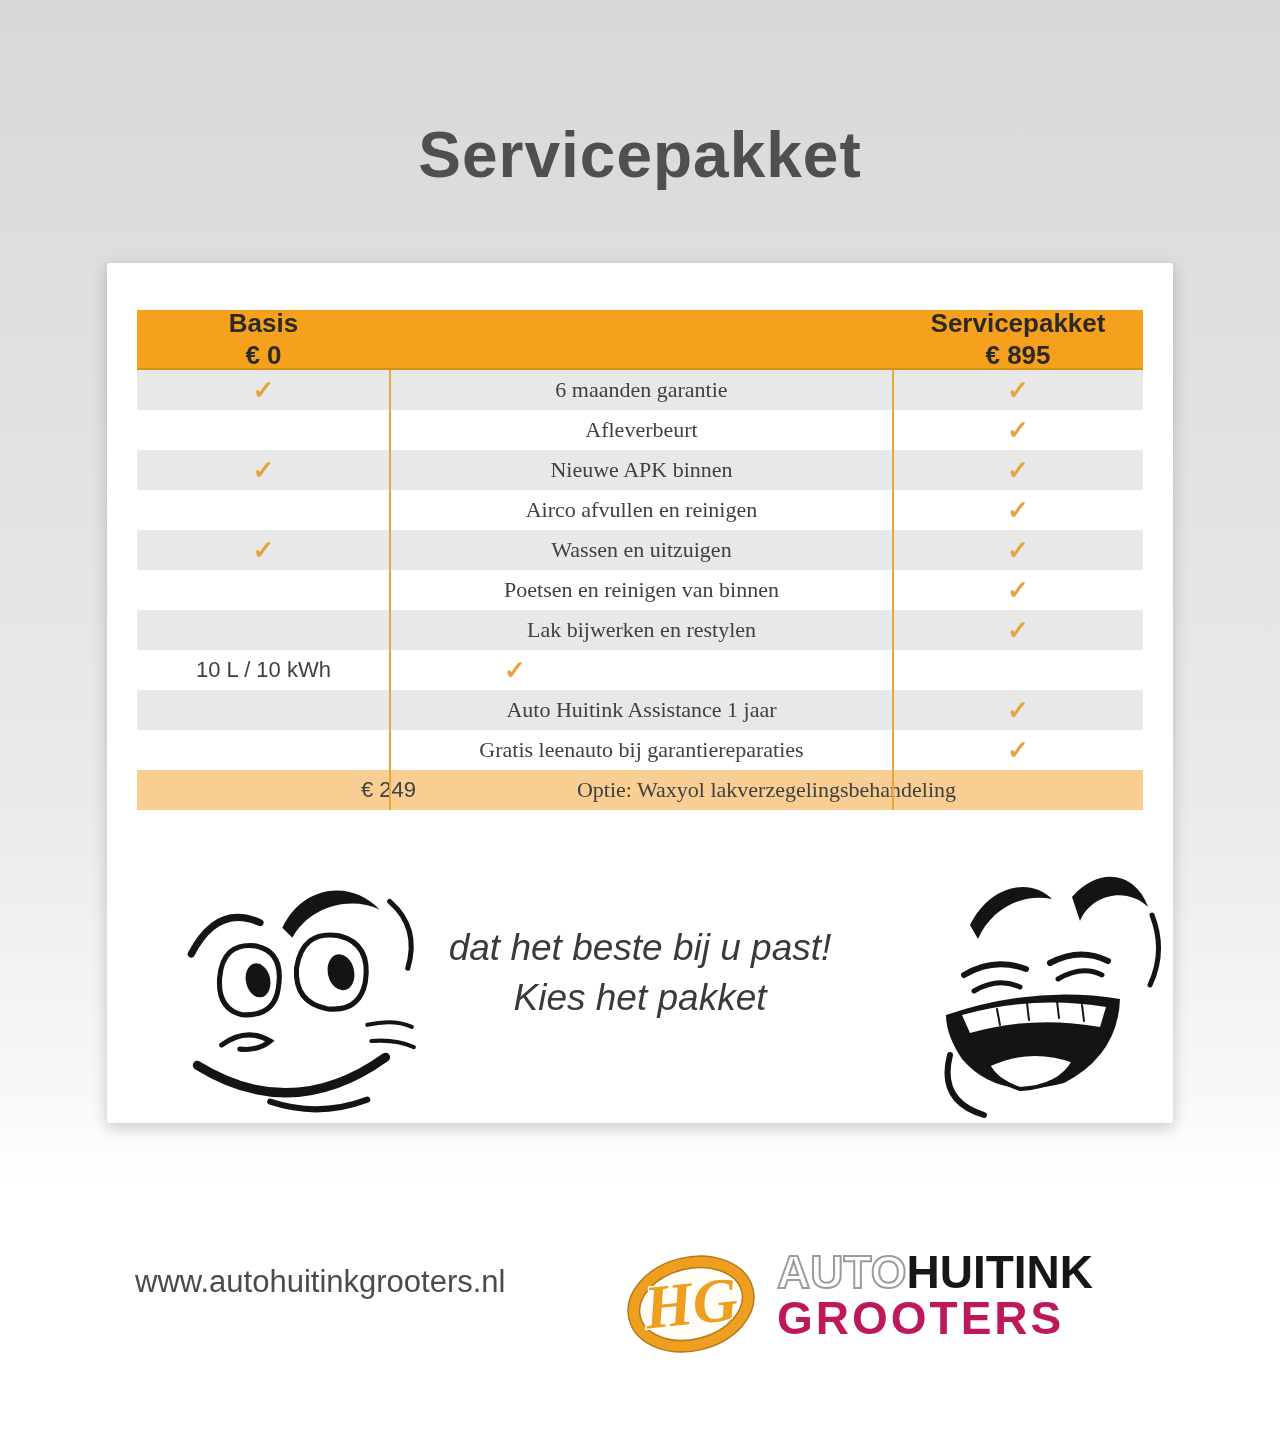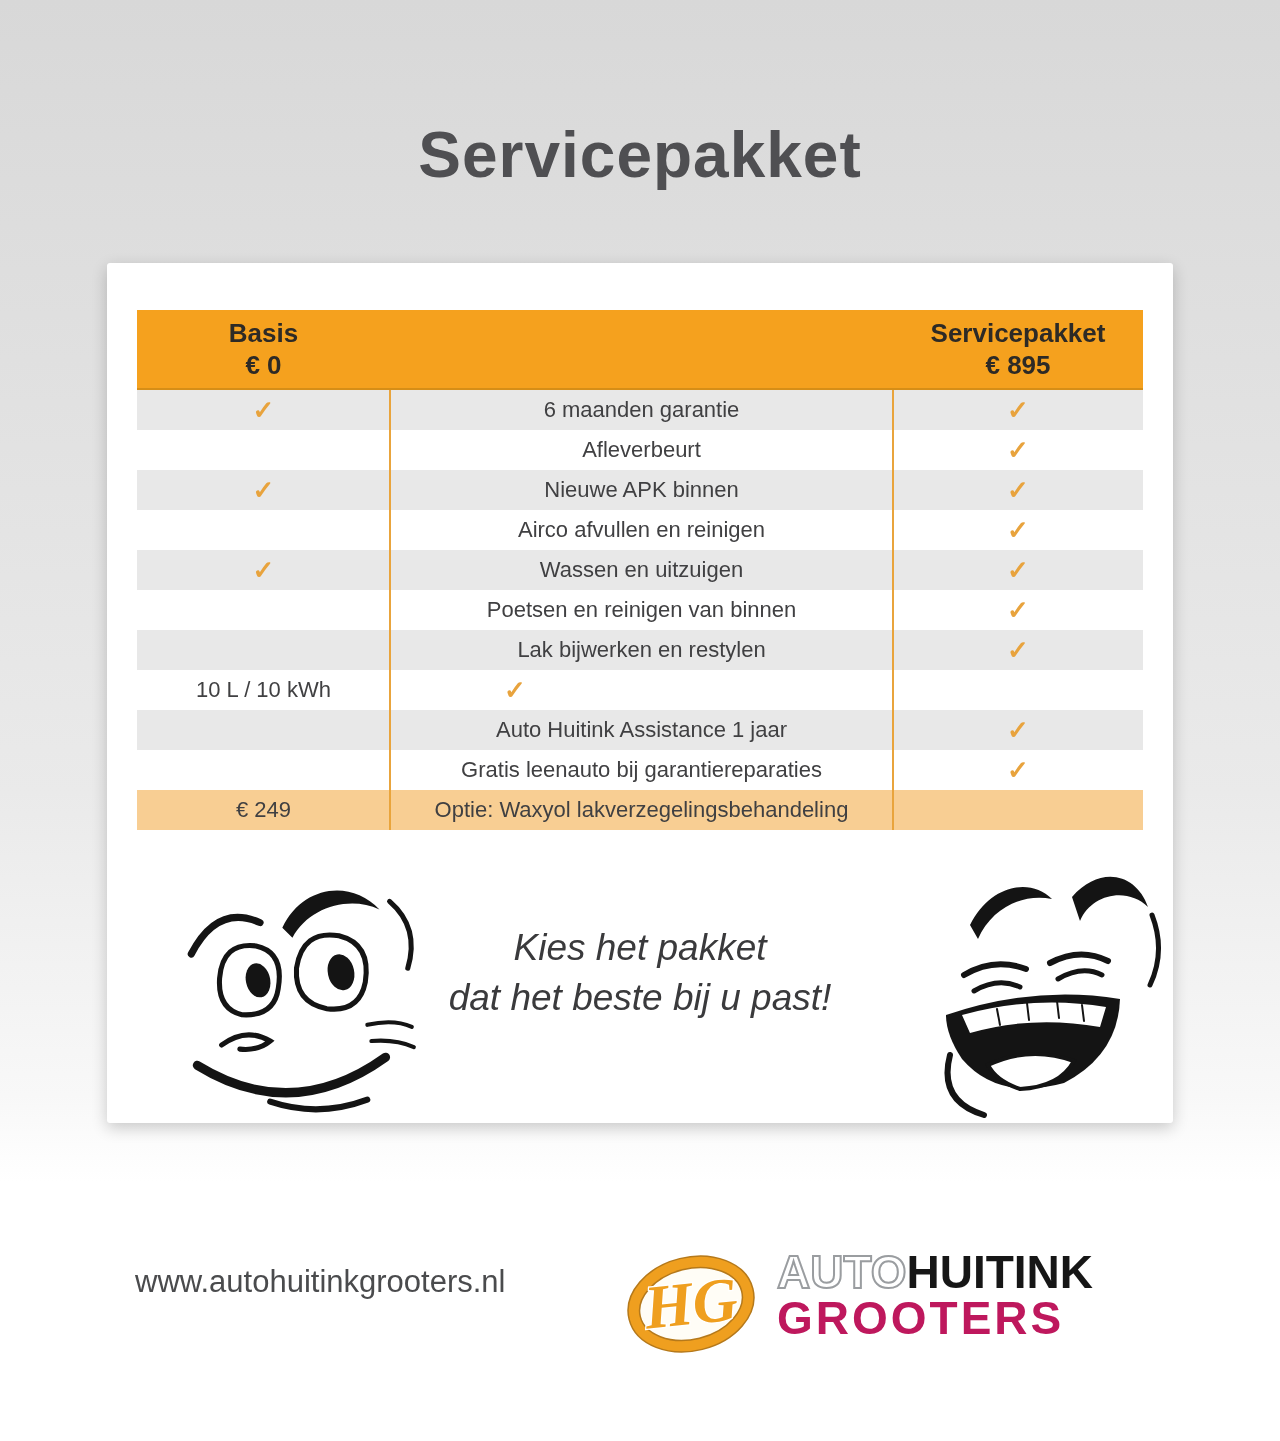--- a/index.html
+++ b/index.html
@@ -13,37 +13,37 @@
     font-size:64px;font-weight:bold;color:#4f4f52;letter-spacing:1px;
   }
   .card{
     position:absolute;left:107px;top:263px;width:1066px;height:860px;
     background:#ffffff;border-radius:3px;
     box-shadow:0 5px 16px rgba(0,0,0,0.20);
   }
   
   .tbl{position:absolute;left:30px;top:47px;width:1006px;}
   .tbl-header{
-    display:flex;height:80px;background:#f5a11e;
+    display:flex;height:60px;background:#f5a11e;
     border-bottom:2px solid #d68e17;box-sizing:border-box;
   }
   .h-col{display:flex;flex-direction:column;justify-content:center;align-items:center;
     font-size:26px;font-weight:bold;color:#2d2a26;line-height:1.25;}
   .h-basis{width:253px;}
   .h-spacer{width:503px;}
   .h-service{width:250px;}
   .tbl-rows{position:relative;}
   .t-row{display:flex;height:40px;}
   .t-row.even{background:#e8e8e8;}
   .t-row.odd{background:#ffffff;}
-  .t-row.highlight{background:#f8ce93;}
+  .t-row.highlight{background:#f8ce93;justify-content:center;}
   .cell{display:flex;align-items:center;justify-content:center;
     font-size:22px;color:#404042;}
   .c-basis{width:253px;}
-  .c-feature{width:503px;}
+  .c-feature{width:503px;font-family:Liberation Serif, serif;}
   .c-service{width:250px;}
   .check{color:#e8a33d;font-weight:bold;font-size:26px;line-height:1;}
   .v-divider{position:absolute;top:0;bottom:0;width:2px;background:#e9a43c;}
   .v-divider.d1{left:252px;}
   .v-divider.d2{left:755px;}
   
   .slogan{
     position:absolute;left:250px;right:250px;top:660px;text-align:center;
     font-style:italic;font-size:37px;color:#3a3a3c;line-height:1.35;
   }
@@ -185,22 +185,22 @@
     <path d="M126,92 Q132,54 168,60 Q200,68 194,106 Q188,136 156,132 Q124,126 126,92" stroke-width="5"></path>
     <ellipse cx="170" cy="96" rx="13" ry="18" fill="#141414" stroke="none" transform="rotate(-12 170 96)"></ellipse>
     <path d="M52,168 Q76,150 100,164 Q88,174 70,172" stroke-width="5"></path>
     <path d="M196,148 Q222,142 240,150" stroke-width="4"></path>
     <path d="M200,164 Q224,162 242,170" stroke-width="4"></path>
     <path d="M28,188 Q122,246 214,180" stroke-width="9"></path>
     <path d="M100,224 Q148,240 196,222" stroke-width="6"></path>
   </svg>
 
   <div class="slogan">
+    <div>dat het beste bij u past!</div>
     <div>Kies het pakket</div>
-    <div>dat het beste bij u past!</div>
   </div>
 
   <svg class="face face-right" viewBox="0 0 240 255" fill="none" stroke="#141414" stroke-linecap="round">
     <path d="M48,62 C68,22 108,14 130,36 C102,30 70,44 56,76 Z" fill="#141414" stroke="none"></path>
     <path d="M150,34 C178,2 214,10 226,44 C206,24 170,30 158,58 Z" fill="#141414" stroke="none"></path>
     <path d="M230,52 Q244,88 228,122" stroke-width="5"></path>
     <path d="M42,112 Q72,94 104,106" stroke-width="6"></path>
     <path d="M52,128 Q76,114 98,124" stroke-width="5"></path>
     <path d="M128,100 Q158,84 186,98" stroke-width="6"></path>
     <path d="M136,116 Q160,102 180,112" stroke-width="5"></path>

